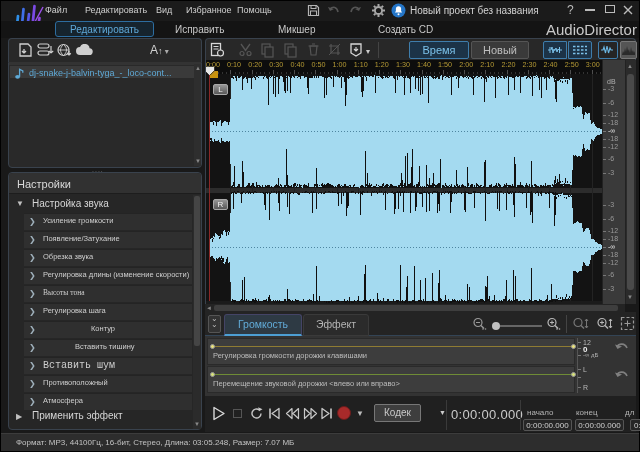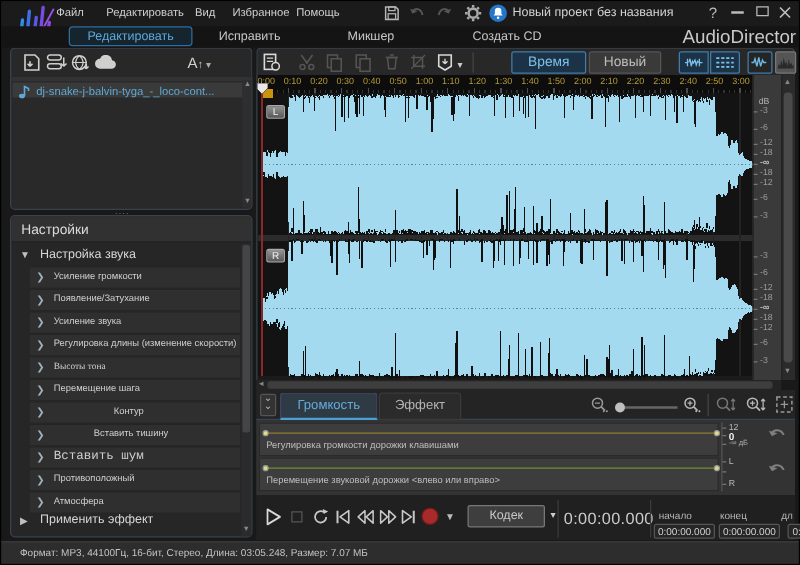--- a/index.html
+++ b/index.html
@@ -156,30 +156,30 @@
 <div class="abs" style="left:16px;top:199px;font-size:8px;color:#c0c0c0;">▼</div>
 <div class="abs" style="left:32px;top:198px;font-size:10px;color:#d6d6d6;">Настройка звука</div>
 <div class="abs" style="left:24px;top:213px;width:168px;height:17px;background:#2f2f2f;border-top:1px solid #242424;"></div>
 <div class="abs" style="left:29px;top:217px;font-size:8px;color:#9fb0bb;">❯</div>
 <div class="abs" style="left:43px;top:216px;font-size:7.5px;color:#cfcfcf;">Усиление громкости</div>
 <div class="abs" style="left:24px;top:231px;width:168px;height:17px;background:#2f2f2f;border-top:1px solid #242424;"></div>
 <div class="abs" style="left:29px;top:235px;font-size:8px;color:#9fb0bb;">❯</div>
 <div class="abs" style="left:43px;top:234px;font-size:7.5px;color:#cfcfcf;">Появление/Затухание</div>
 <div class="abs" style="left:24px;top:249px;width:168px;height:17px;background:#2f2f2f;border-top:1px solid #242424;"></div>
 <div class="abs" style="left:29px;top:253px;font-size:8px;color:#9fb0bb;">❯</div>
-<div class="abs" style="left:43px;top:252px;font-size:7.5px;color:#cfcfcf;">Усиление звука</div>
+<div class="abs" style="left:43px;top:252px;font-size:7.5px;color:#cfcfcf;">Обрезка звука</div>
 <div class="abs" style="left:24px;top:267px;width:168px;height:17px;background:#2f2f2f;border-top:1px solid #242424;"></div>
 <div class="abs" style="left:29px;top:271px;font-size:8px;color:#9fb0bb;">❯</div>
 <div class="abs" style="left:43px;top:270px;font-size:7.5px;color:#cfcfcf;">Регулировка длины (изменение скорости)</div>
 <div class="abs" style="left:24px;top:285px;width:168px;height:17px;background:#2f2f2f;border-top:1px solid #242424;"></div>
 <div class="abs" style="left:29px;top:289px;font-size:8px;color:#9fb0bb;">❯</div>
 <div class="abs" style="left:43px;top:288px;font-size:7.5px;color:#cfcfcf;font-family:Liberation Serif, serif;">Высоты тона</div>
 <div class="abs" style="left:24px;top:303px;width:168px;height:17px;background:#2f2f2f;border-top:1px solid #242424;"></div>
 <div class="abs" style="left:29px;top:307px;font-size:8px;color:#9fb0bb;">❯</div>
-<div class="abs" style="left:43px;top:306px;font-size:7.5px;color:#cfcfcf;">Перемещение шага</div>
+<div class="abs" style="left:43px;top:306px;font-size:7.5px;color:#cfcfcf;">Регулировка шага</div>
 <div class="abs" style="left:24px;top:321px;width:168px;height:17px;background:#2f2f2f;border-top:1px solid #242424;"></div>
 <div class="abs" style="left:29px;top:325px;font-size:8px;color:#9fb0bb;">❯</div>
 <div class="abs" style="left:43px;top:324px;font-size:7.5px;color:#cfcfcf;padding-left:48px;">Контур</div>
 <div class="abs" style="left:24px;top:339px;width:168px;height:17px;background:#2f2f2f;border-top:1px solid #242424;"></div>
 <div class="abs" style="left:29px;top:343px;font-size:8px;color:#9fb0bb;">❯</div>
 <div class="abs" style="left:43px;top:342px;font-size:7.5px;color:#cfcfcf;margin-left:32px;">Вставить тишину</div>
 <div class="abs" style="left:24px;top:357px;width:168px;height:17px;background:#2f2f2f;border-top:1px solid #242424;"></div>
 <div class="abs" style="left:29px;top:361px;font-size:8px;color:#9fb0bb;">❯</div>
 <div class="abs" style="left:43px;top:360px;font-size:10px;color:#cfcfcf;font-family:Liberation Mono, monospace;">Вставить шум</div>
 <div class="abs" style="left:24px;top:375px;width:168px;height:17px;background:#2f2f2f;border-top:1px solid #242424;"></div>
@@ -370,21 +370,21 @@
   </svg>
 <svg class="abs" style="left:303px;top:407px;" width="15" height="13" viewBox="0 0 15 13">
 <path d="M1.5 1.5 L7 6.5 L1.5 11.5 Z M8 1.5 L13.5 6.5 L8 11.5 Z" fill="none" stroke="#c8c8c8" stroke-width="1.2" stroke-linejoin="round"></path>
   </svg>
 <svg class="abs" style="left:320px;top:407px;" width="13" height="13" viewBox="0 0 13 13">
 <path d="M11 1.5v10" stroke="#c8c8c8" stroke-width="1.6"></path>
     <path d="M2 1.5 L9 6.5 L2 11.5 Z" fill="none" stroke="#c8c8c8" stroke-width="1.3" stroke-linejoin="round"></path>
   </svg>
 <div class="abs" style="left:337px;top:406px;width:14px;height:14px;background:#a82a2a;border-radius:50%;border:1px solid #6a1c1c;"></div>
 <div class="abs" style="left:356px;top:409px;font-size:8px;color:#bbb;">▼</div>
-<div class="abs" style="left:374px;top:404px;width:62px;height:18px;background:#3e3e3e;border:1px solid #777;border-radius:2px;color:#c8c8c8;font-size:10px;text-align:center;line-height:16px;">Кодек</div>
+<div class="abs" style="left:374px;top:404px;width:47px;height:18px;background:#3e3e3e;border:1px solid #777;border-radius:2px;color:#c8c8c8;font-size:10px;text-align:center;line-height:16px;">Кодек</div>
 <div class="abs" style="left:439px;top:409px;font-size:7px;color:#ccc;">▼</div>
 <div class="abs" style="left:446px;top:400px;width:1px;height:30px;background:#3a3a3a;"></div>
 <div class="abs" style="left:451px;top:407px;font-size:13px;color:#cbcbcb;letter-spacing:0.3px;">0:00:00.000</div>
 <div class="abs" style="left:520px;top:400px;width:1px;height:30px;background:#3a3a3a;"></div>
 <div class="abs" style="left:527px;top:408px;font-size:8px;color:#b5b5b5;">начало</div>
 <div class="abs" style="left:576px;top:408px;font-size:8px;color:#b5b5b5;">конец</div>
 <div class="abs" style="left:625px;top:408px;font-size:8px;color:#b5b5b5;">дл</div>
 <div class="abs" style="left:523px;top:419px;width:49px;height:12px;background:#262626;border:1px solid #555;border-radius:2px;color:#d0d0d0;font-size:8px;text-align:center;line-height:11px;">0:00:00.000</div>
 <div class="abs" style="left:575px;top:419px;width:49px;height:12px;background:#262626;border:1px solid #555;border-radius:2px;color:#d0d0d0;font-size:8px;text-align:center;line-height:11px;">0:00:00.000</div>
 <div class="abs" style="left:630px;top:419px;width:30px;height:12px;background:#262626;border:1px solid #555;border-radius:2px;color:#d0d0d0;font-size:8px;text-align:left;padding-left:3px;line-height:11px;">0:0</div>

